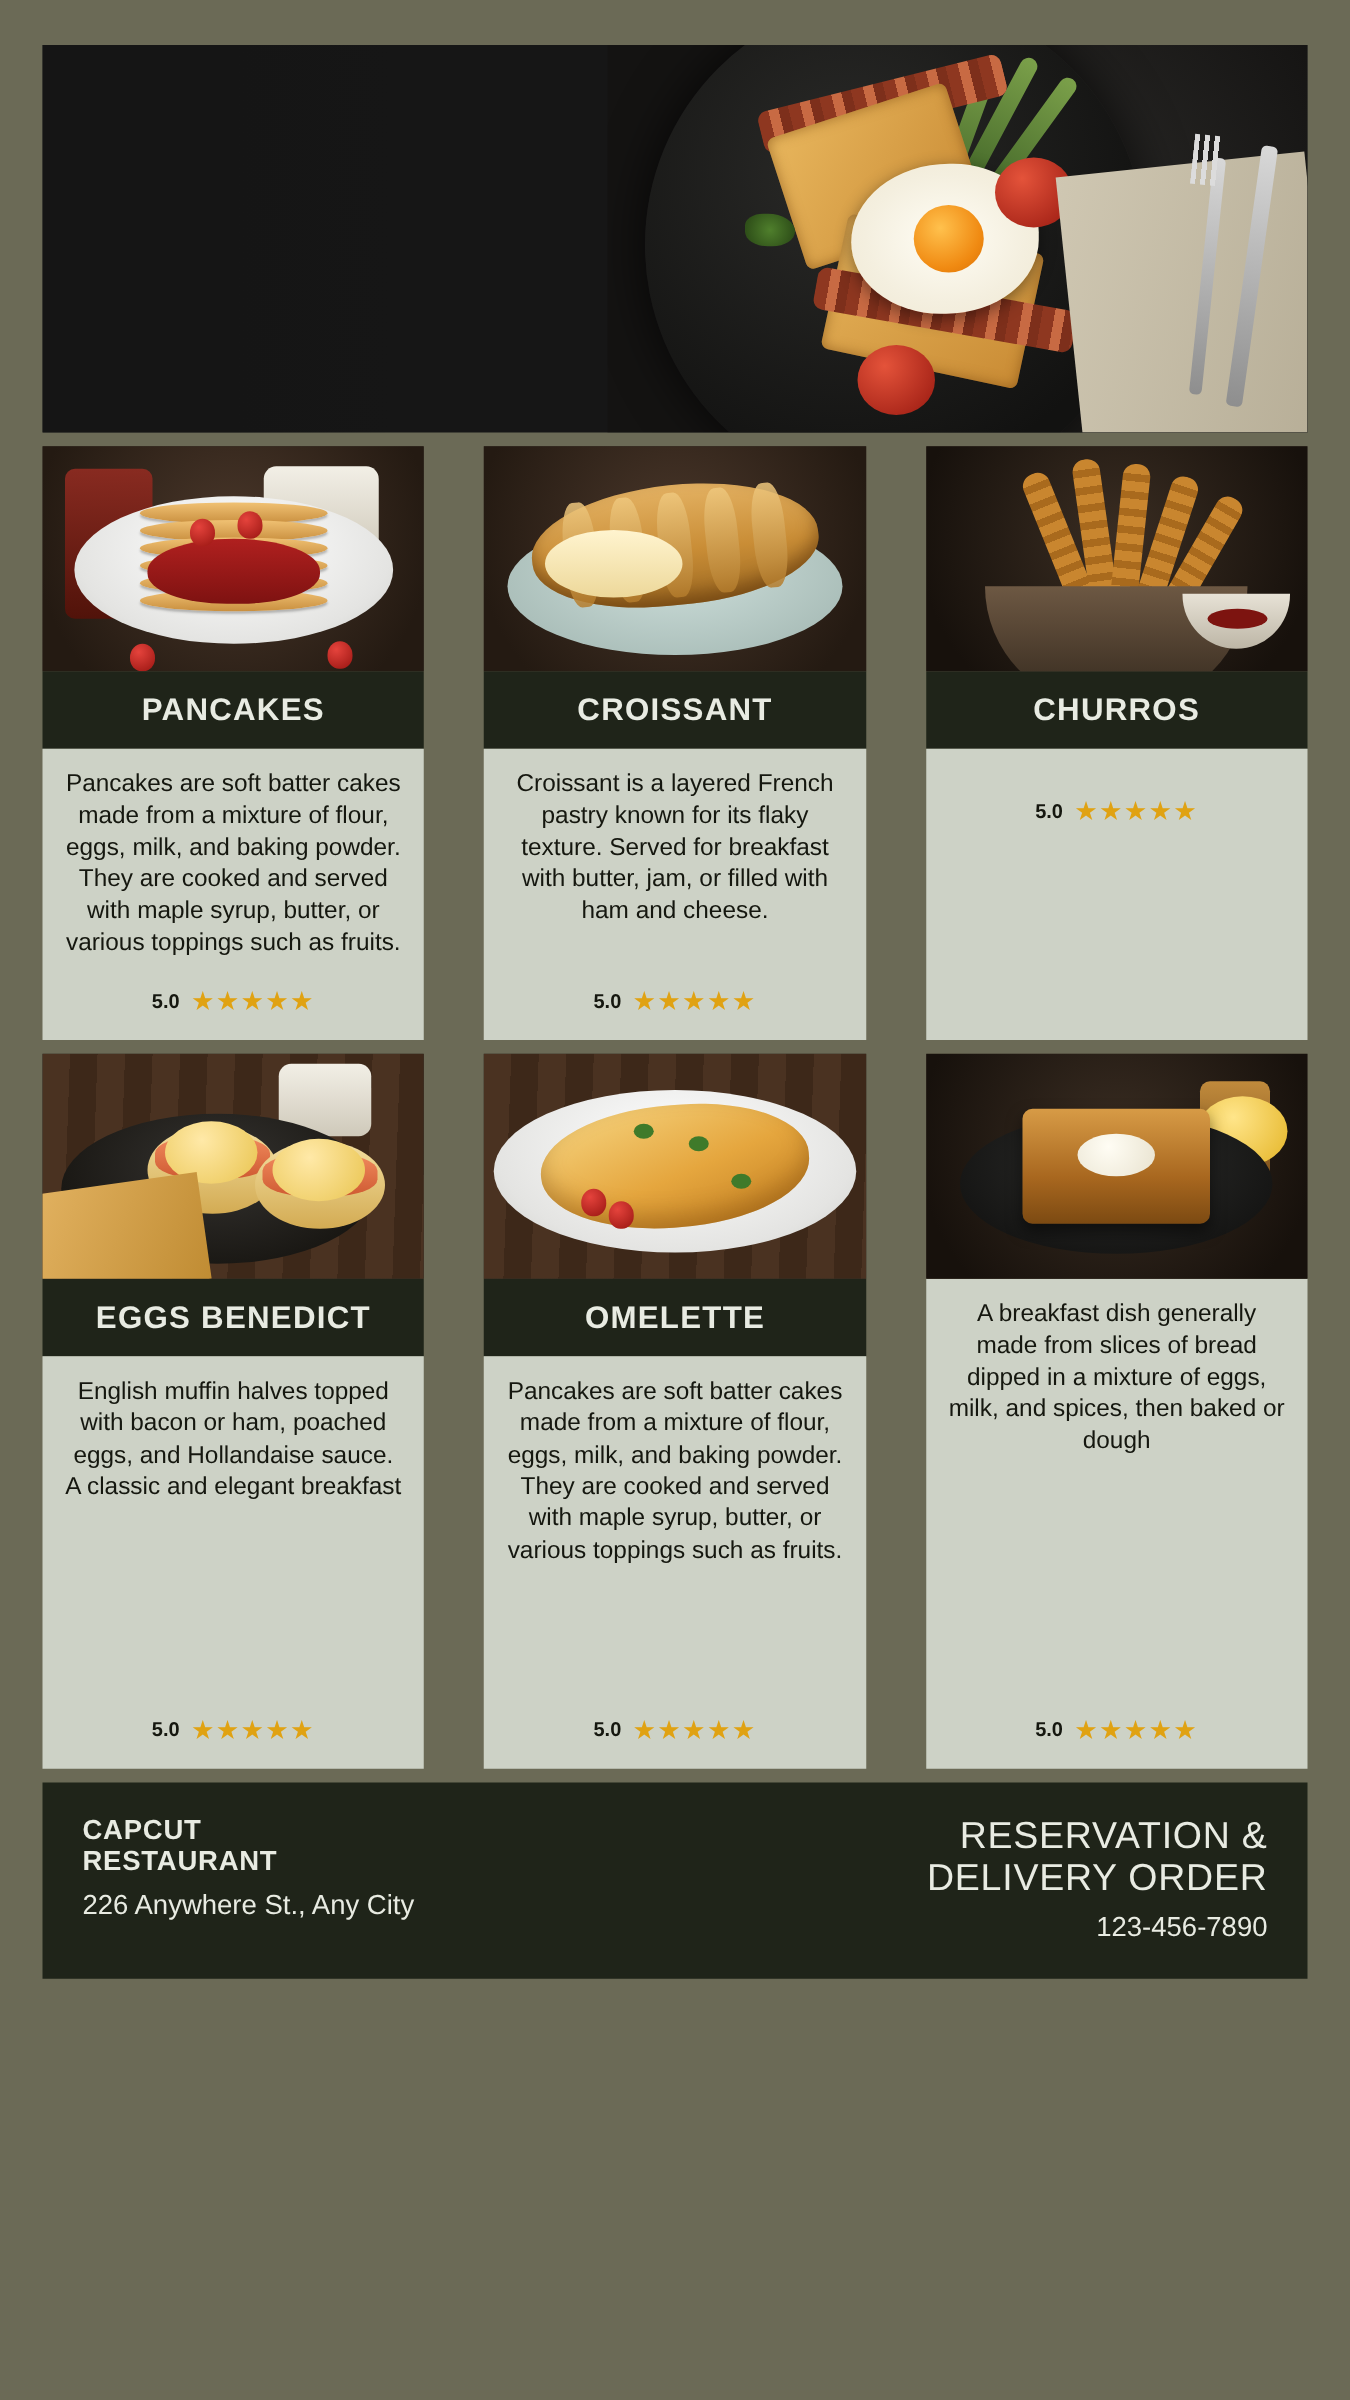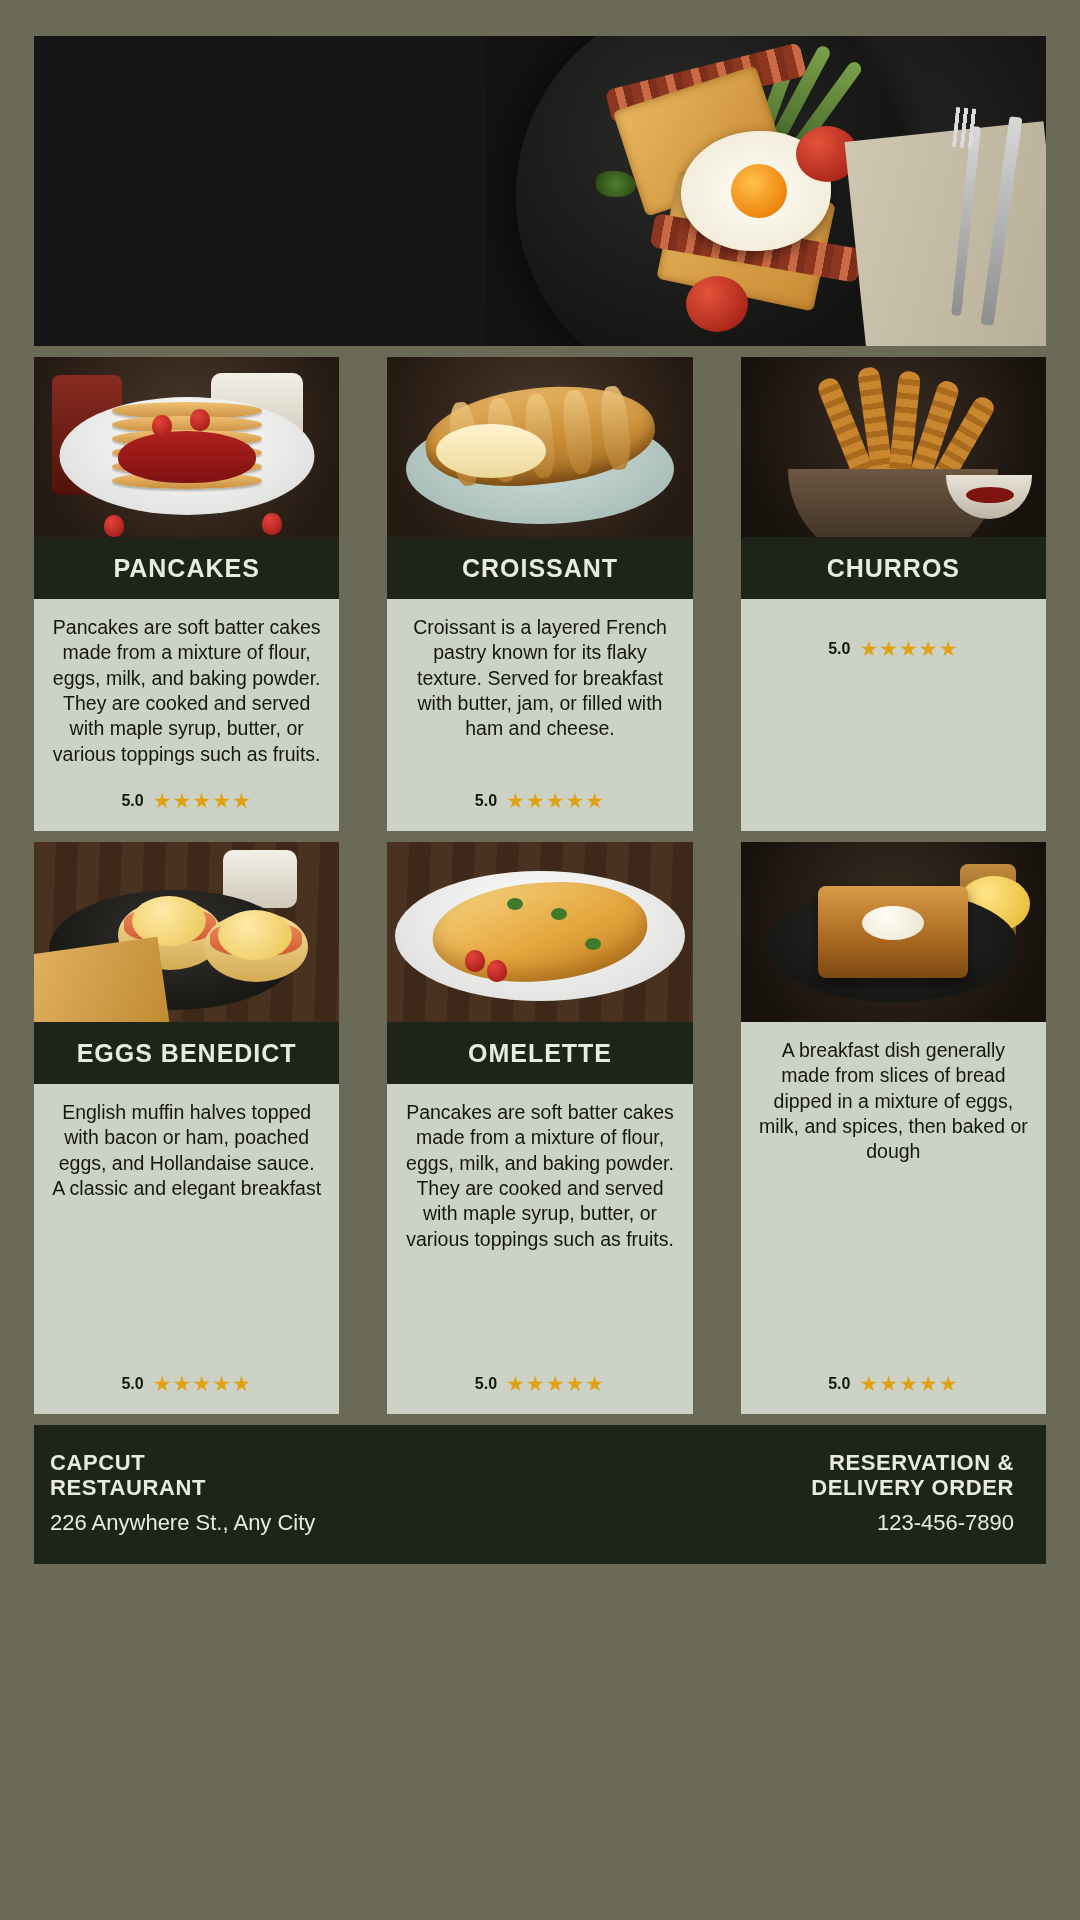--- a/index.html
+++ b/index.html
@@ -320,41 +320,41 @@
   .jar { position: absolute; left: 18px; top: 18px; width: 70px; height: 120px; border-radius: 8px; background: linear-gradient(180deg,#8d2b21,#531209); opacity:.95; }
   .cup { position: absolute; right: 36px; top: 16px; width: 92px; height: 72px; border-radius: 10px; background: linear-gradient(180deg,#f2efe6,#cfc9ba); }
   .lemon { position: absolute; right: 16px; top: 34px; width: 72px; height: 56px; border-radius: 50%; background: radial-gradient(circle at 40% 30%,#ffe58a,#e4b425); }
   .cloth { position: absolute; left: -10px; bottom: -10px; width: 140px; height: 86px; background: linear-gradient(120deg,#e3b362,#c08c33); transform: rotate(-8deg); }
 
   
   .footer {
     margin-top: 11px;
     background: #1f2419;
     color: #e8ebe2;
-    padding: 26px 32px 28px 16px;
+    padding: 26px 32px 28px 32px;
     display: flex;
     justify-content: space-between;
     align-items: flex-start;
   }
   .footer-left-name {
     font-size: 22px;
     font-weight: 700;
     line-height: 1.12;
     letter-spacing: .6px;
     white-space: pre-line;
     text-transform: uppercase;
   }
   .footer-left-addr {
     font-size: 22px;
     margin-top: 10px;
   }
   .footer-right { text-align: right; }
   .footer-right-title {
-    font-size: 22px;
-    font-weight: 700;
+    font-size: 30px;
+    font-weight: 400;
     line-height: 1.12;
     letter-spacing: .6px;
     white-space: pre-line;
     text-transform: uppercase;
   }
   .footer-right-phone {
     font-size: 22px;
     margin-top: 10px;
   }
 </style>

